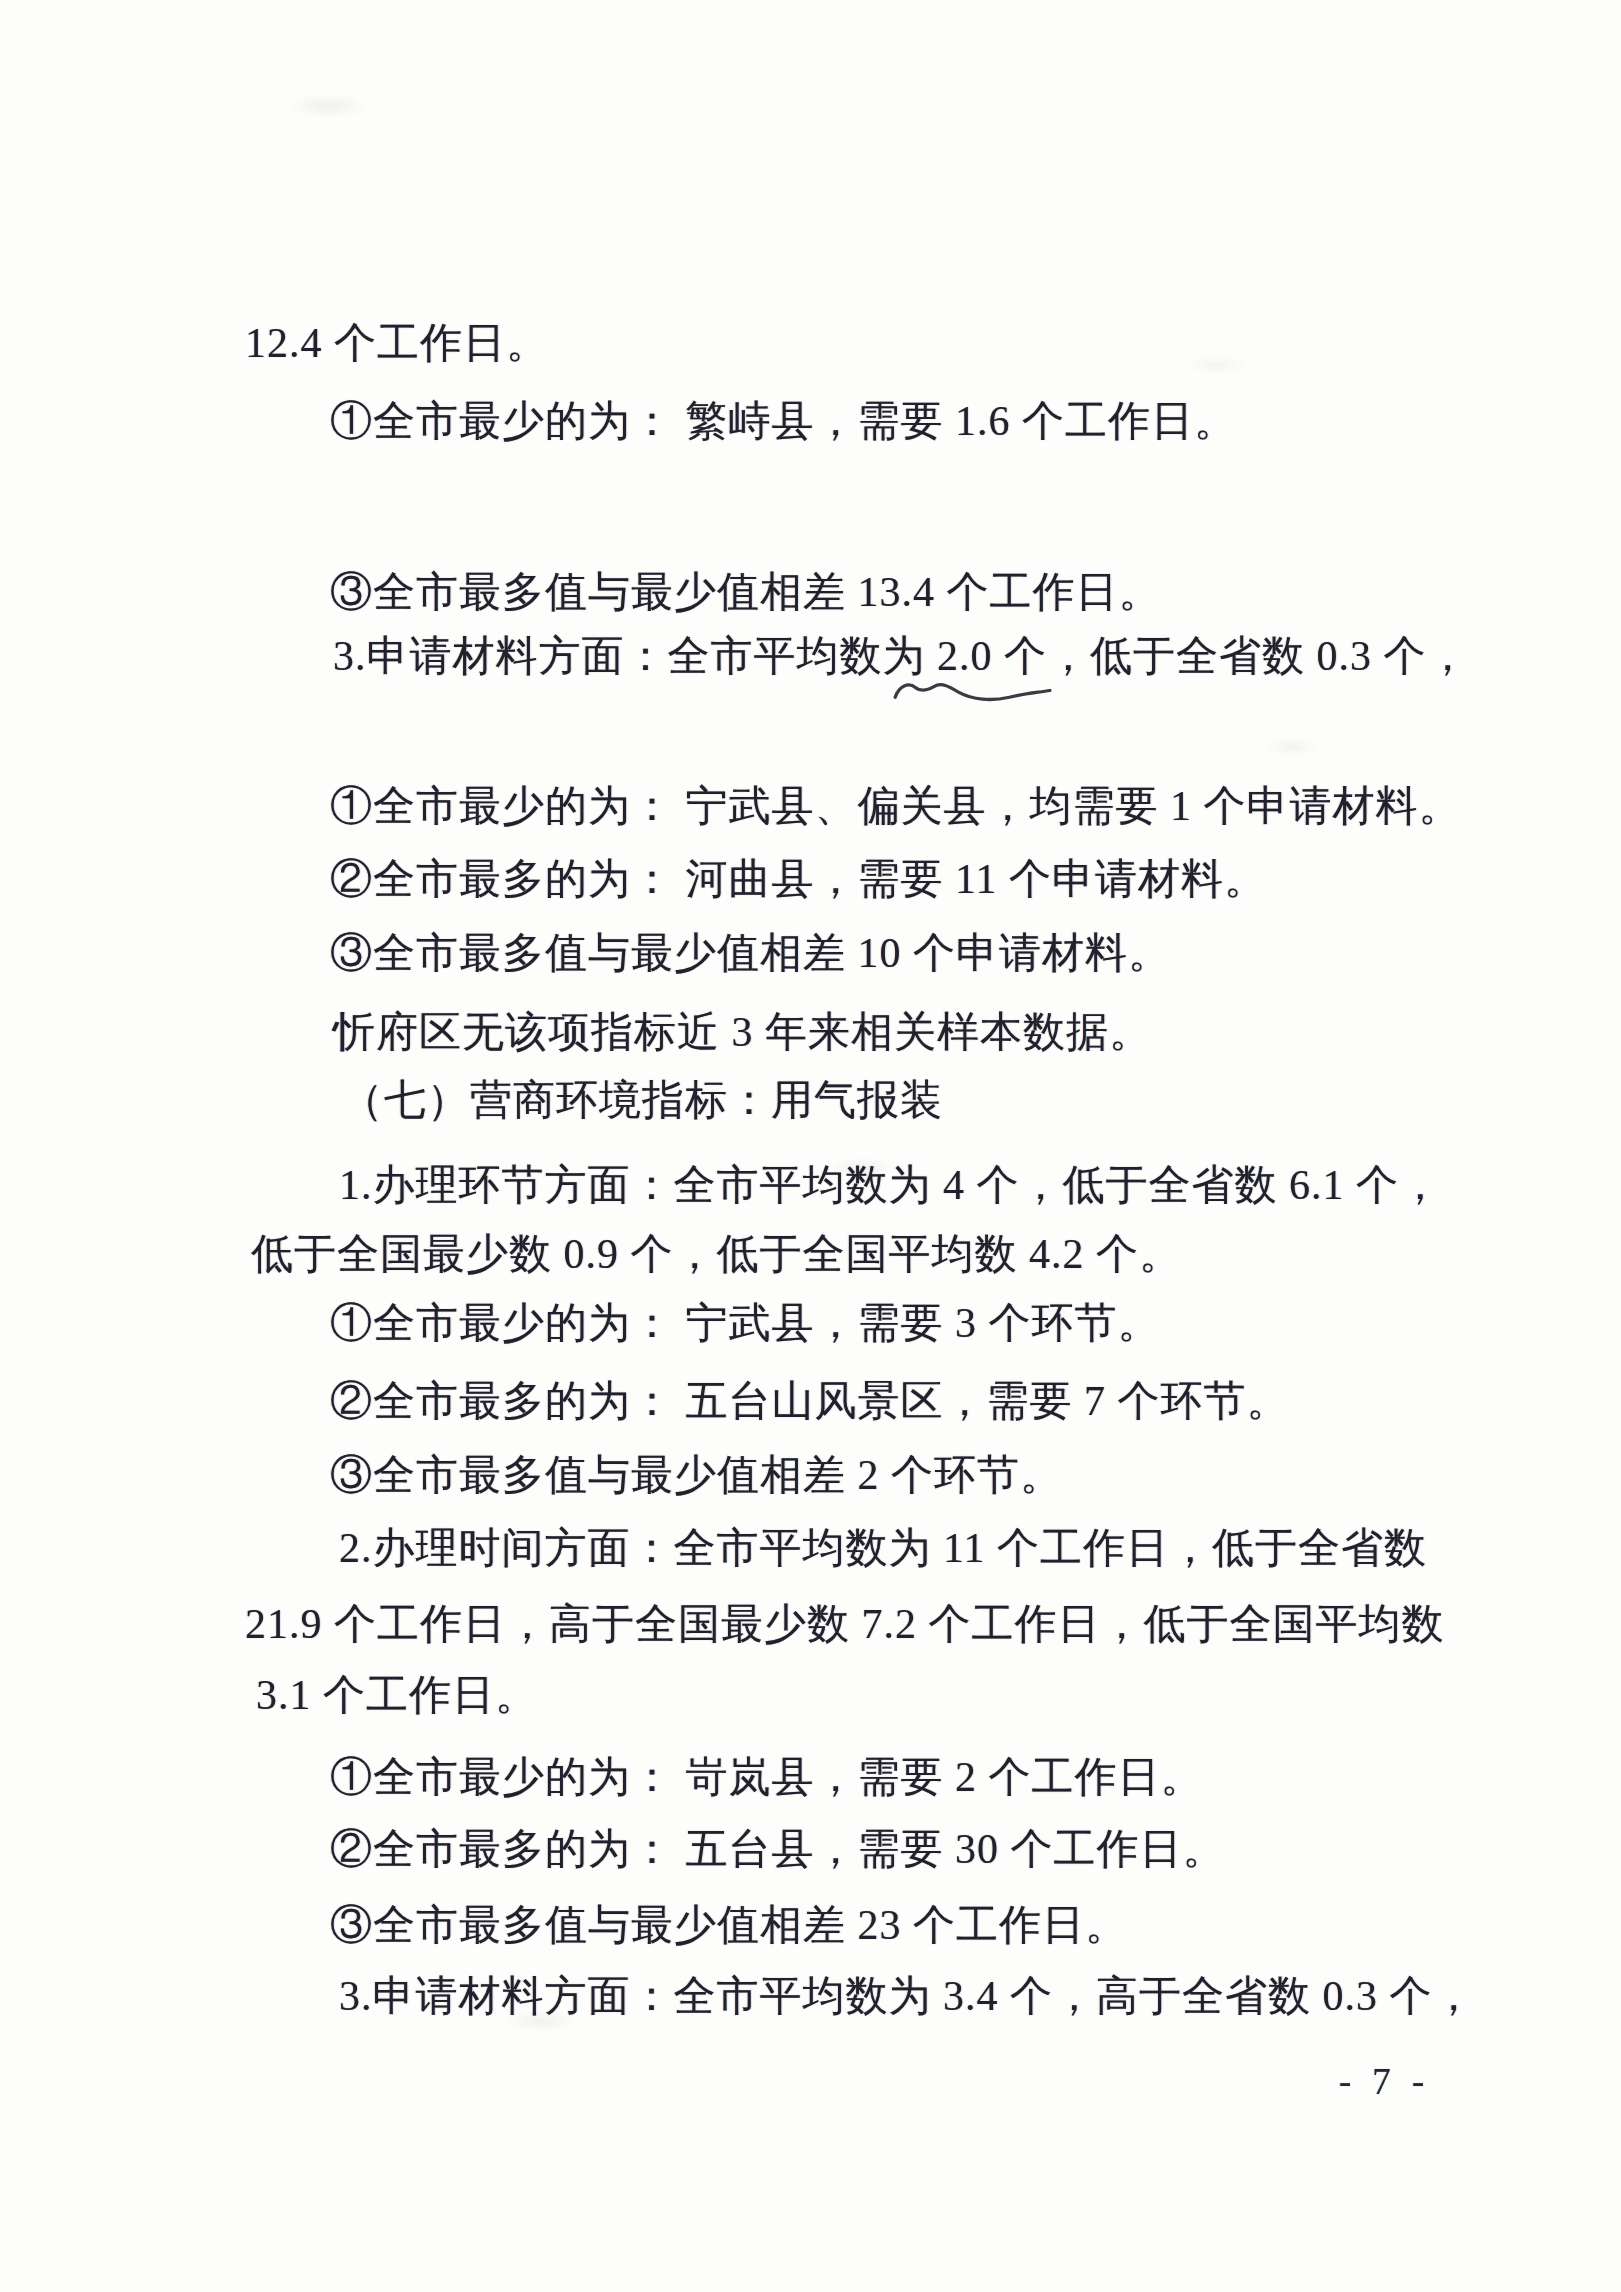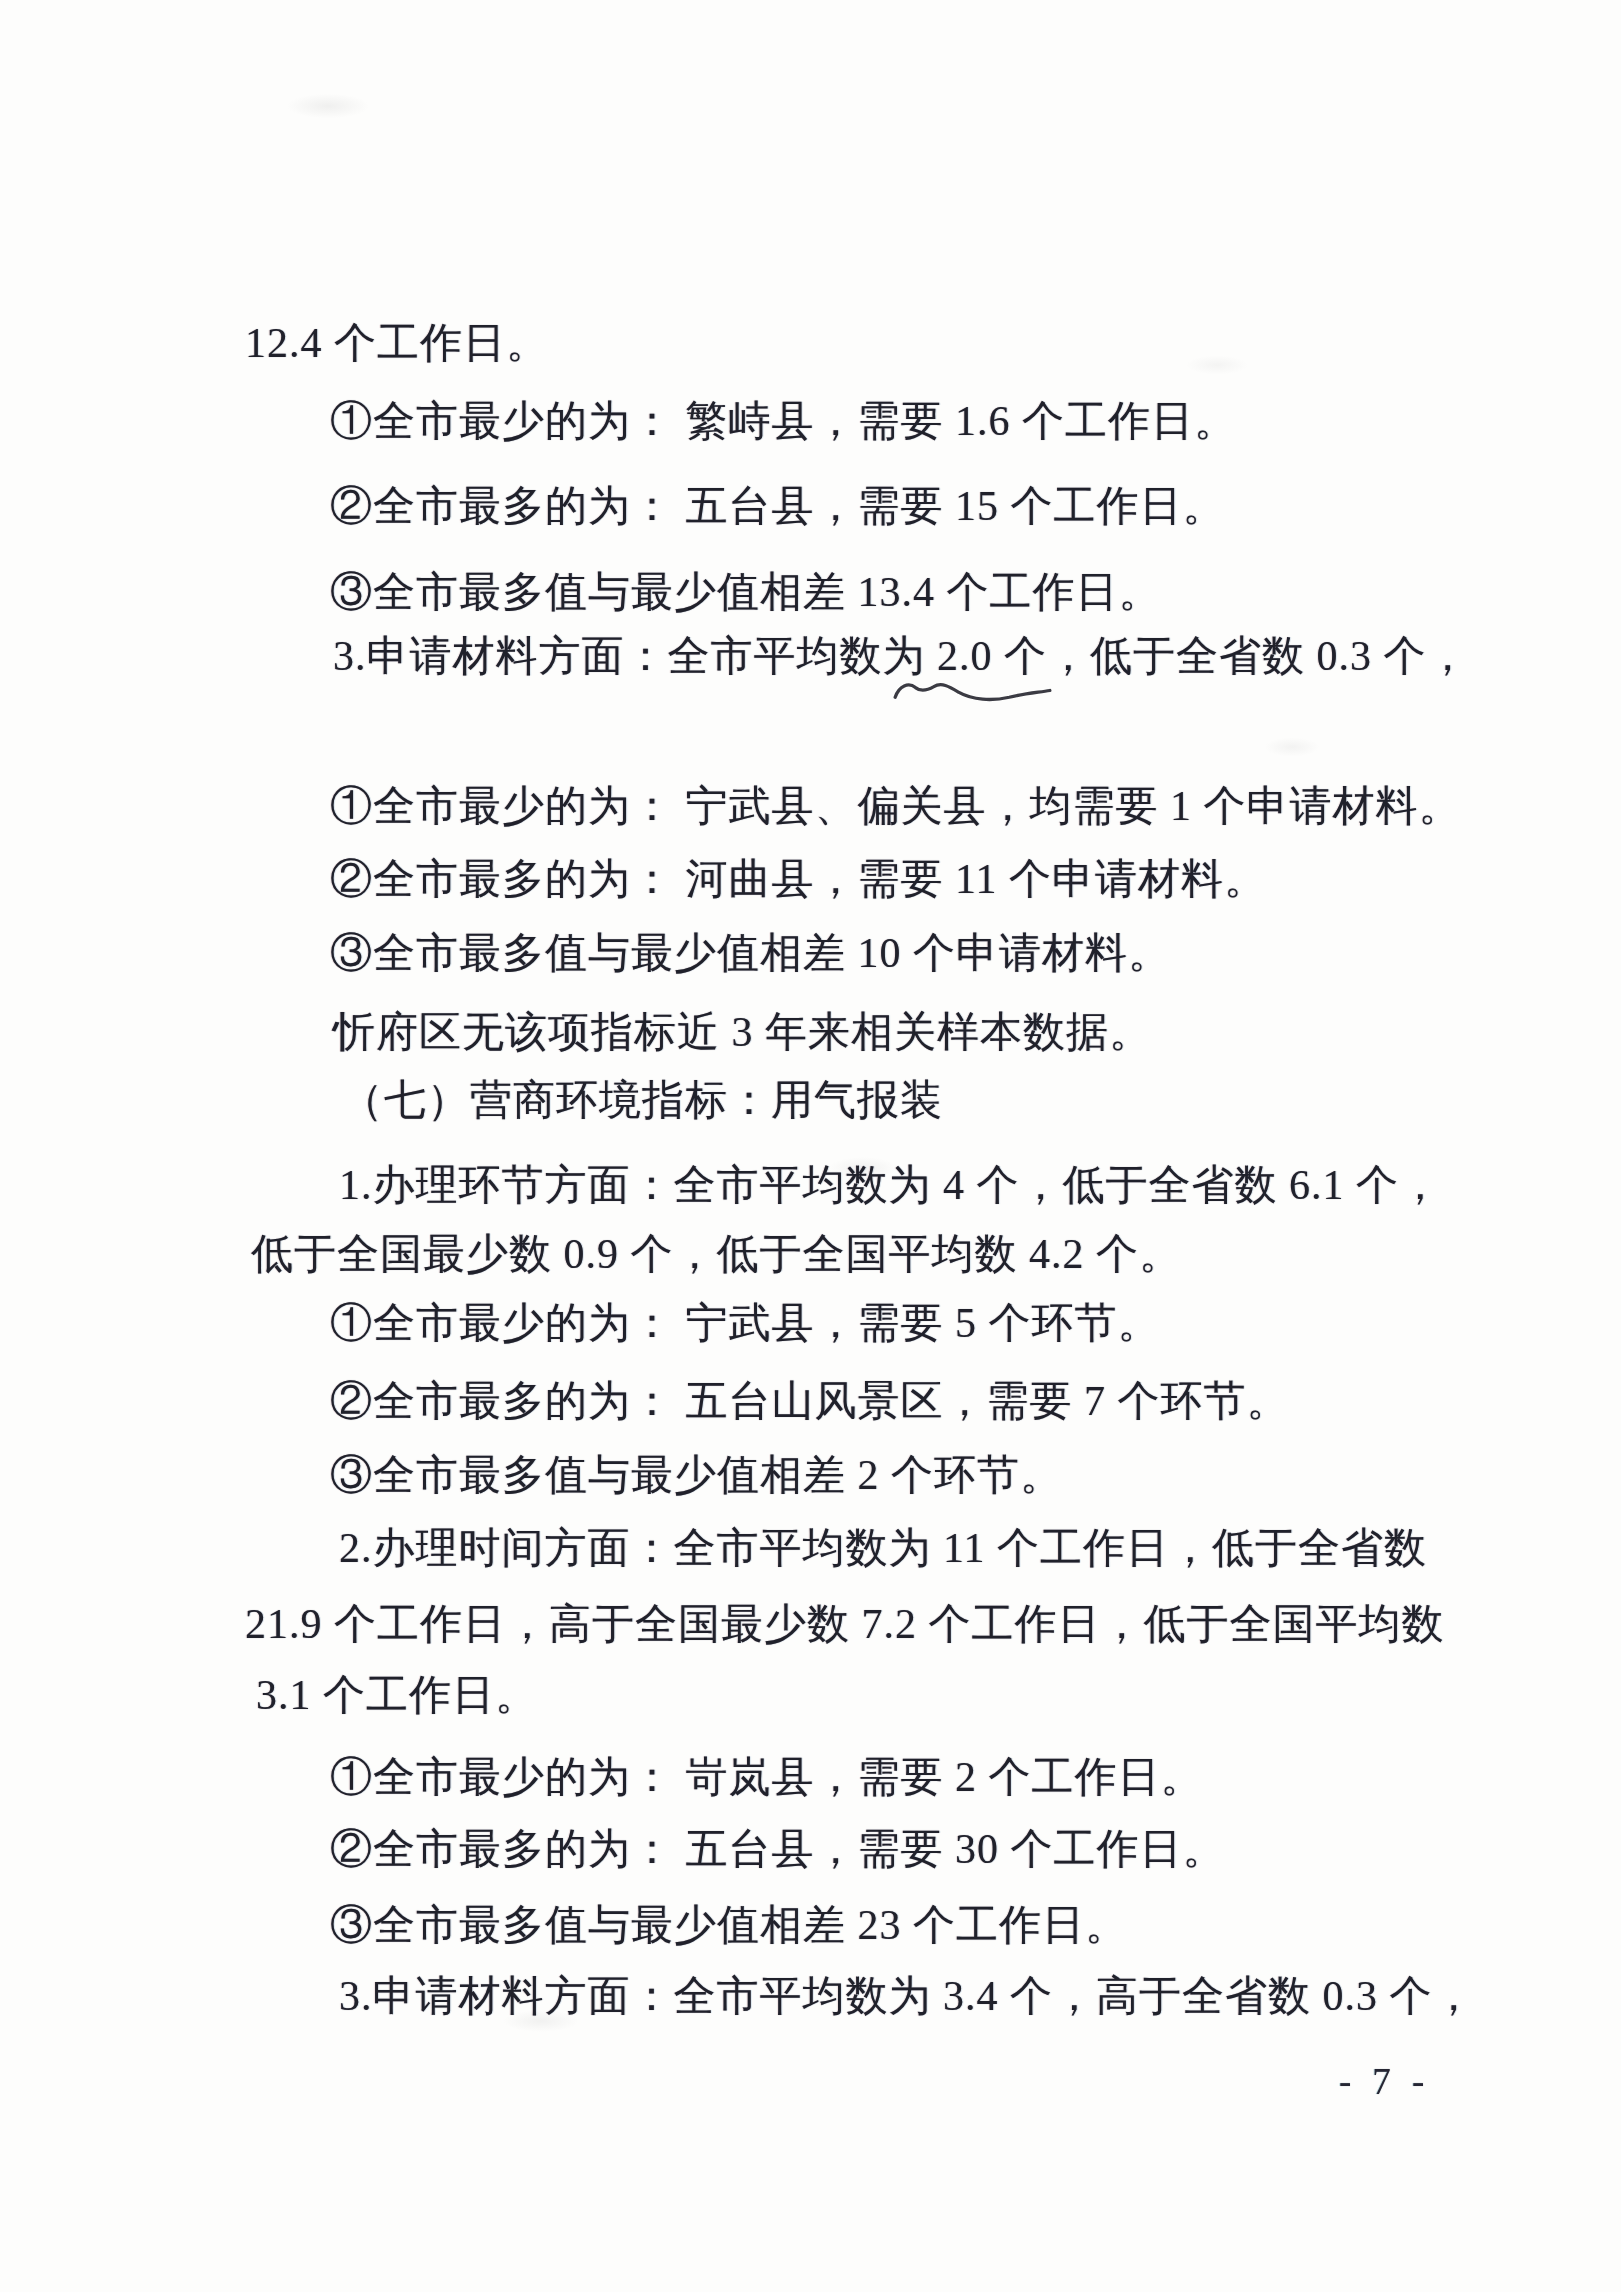--- a/index.html
+++ b/index.html
@@ -42,31 +42,30 @@
     text-shadow:0 0 1px rgba(40,60,80,0.5), -1px 0 0 rgba(40,140,150,0.25);
   }
 </style>
 </head>
 <body>
 
 <div class="page">
 
   <div class="line" style="top:319px;left:245px"><span class="lead"></span><span>12.4 个工作日。</span></div>
   <div class="line" style="top:397px;left:330px"><span class="lead"></span><span>①全市最少的为： 繁峙县，需要 1.6 个工作日。</span></div>
-  <div class="line" style="top:482px;left:330px"><span class="lead"></span><span>②全市最多的为： 五台县，需要 15 个工作日。</span></div>
   <div class="line" style="top:568px;left:330px"><span class="lead"></span><span>③全市最多值与最少值相差 13.4 个工作日。</span></div>
   <div class="line" style="top:632px;left:333px"><span class="lead">3.申请材料方面：</span><span>全市平均数为 2.0 个，低于全省数 0.3 个，</span></div>
   <div class="line" style="top:782px;left:330px"><span class="lead"></span><span>①全市最少的为： 宁武县、偏关县，均需要 1 个申请材料。</span></div>
   <div class="line" style="top:855px;left:330px"><span class="lead"></span><span>②全市最多的为： 河曲县，需要 11 个申请材料。</span></div>
   <div class="line" style="top:929px;left:330px"><span class="lead"></span><span>③全市最多值与最少值相差 10 个申请材料。</span></div>
   <div class="line" style="top:1008px;left:333px"><span class="lead"></span><span>忻府区无该项指标近 3 年来相关样本数据。</span></div>
   <div class="line" style="top:1076px;left:341px"><span class="lead"></span><span>（七）营商环境指标：用气报装</span></div>
   <div class="line" style="top:1161px;left:339px"><span class="lead">1.办理环节方面：</span><span>全市平均数为 4 个，低于全省数 6.1 个，</span></div>
   <div class="line" style="top:1230px;left:251px"><span class="lead"></span><span>低于全国最少数 0.9 个，低于全国平均数 4.2 个。</span></div>
-  <div class="line" style="top:1299px;left:330px"><span class="lead"></span><span>①全市最少的为： 宁武县，需要 5 个环节。</span></div>
+  <div class="line" style="top:1299px;left:330px"><span class="lead"></span><span>①全市最少的为： 宁武县，需要 3 个环节。</span></div>
   <div class="line" style="top:1377px;left:330px"><span class="lead"></span><span>②全市最多的为： 五台山风景区，需要 7 个环节。</span></div>
   <div class="line" style="top:1451px;left:330px"><span class="lead"></span><span>③全市最多值与最少值相差 2 个环节。</span></div>
   <div class="line" style="top:1524px;left:339px"><span class="lead">2.办理时间方面：</span><span>全市平均数为 11 个工作日，低于全省数</span></div>
   <div class="line" style="top:1600px;left:245px"><span class="lead"></span><span>21.9 个工作日，高于全国最少数 7.2 个工作日，低于全国平均数</span></div>
   <div class="line" style="top:1671px;left:256px"><span class="lead"></span><span>3.1 个工作日。</span></div>
   <div class="line" style="top:1753px;left:330px"><span class="lead"></span><span>①全市最少的为： 岢岚县，需要 2 个工作日。</span></div>
   <div class="line" style="top:1825px;left:330px"><span class="lead"></span><span>②全市最多的为： 五台县，需要 30 个工作日。</span></div>
   <div class="line" style="top:1901px;left:330px"><span class="lead"></span><span>③全市最多值与最少值相差 23 个工作日。</span></div>
   <div class="line" style="top:1972px;left:339px"><span class="lead">3.申请材料方面：</span><span>全市平均数为 3.4 个，高于全省数 0.3 个，</span></div>
 

